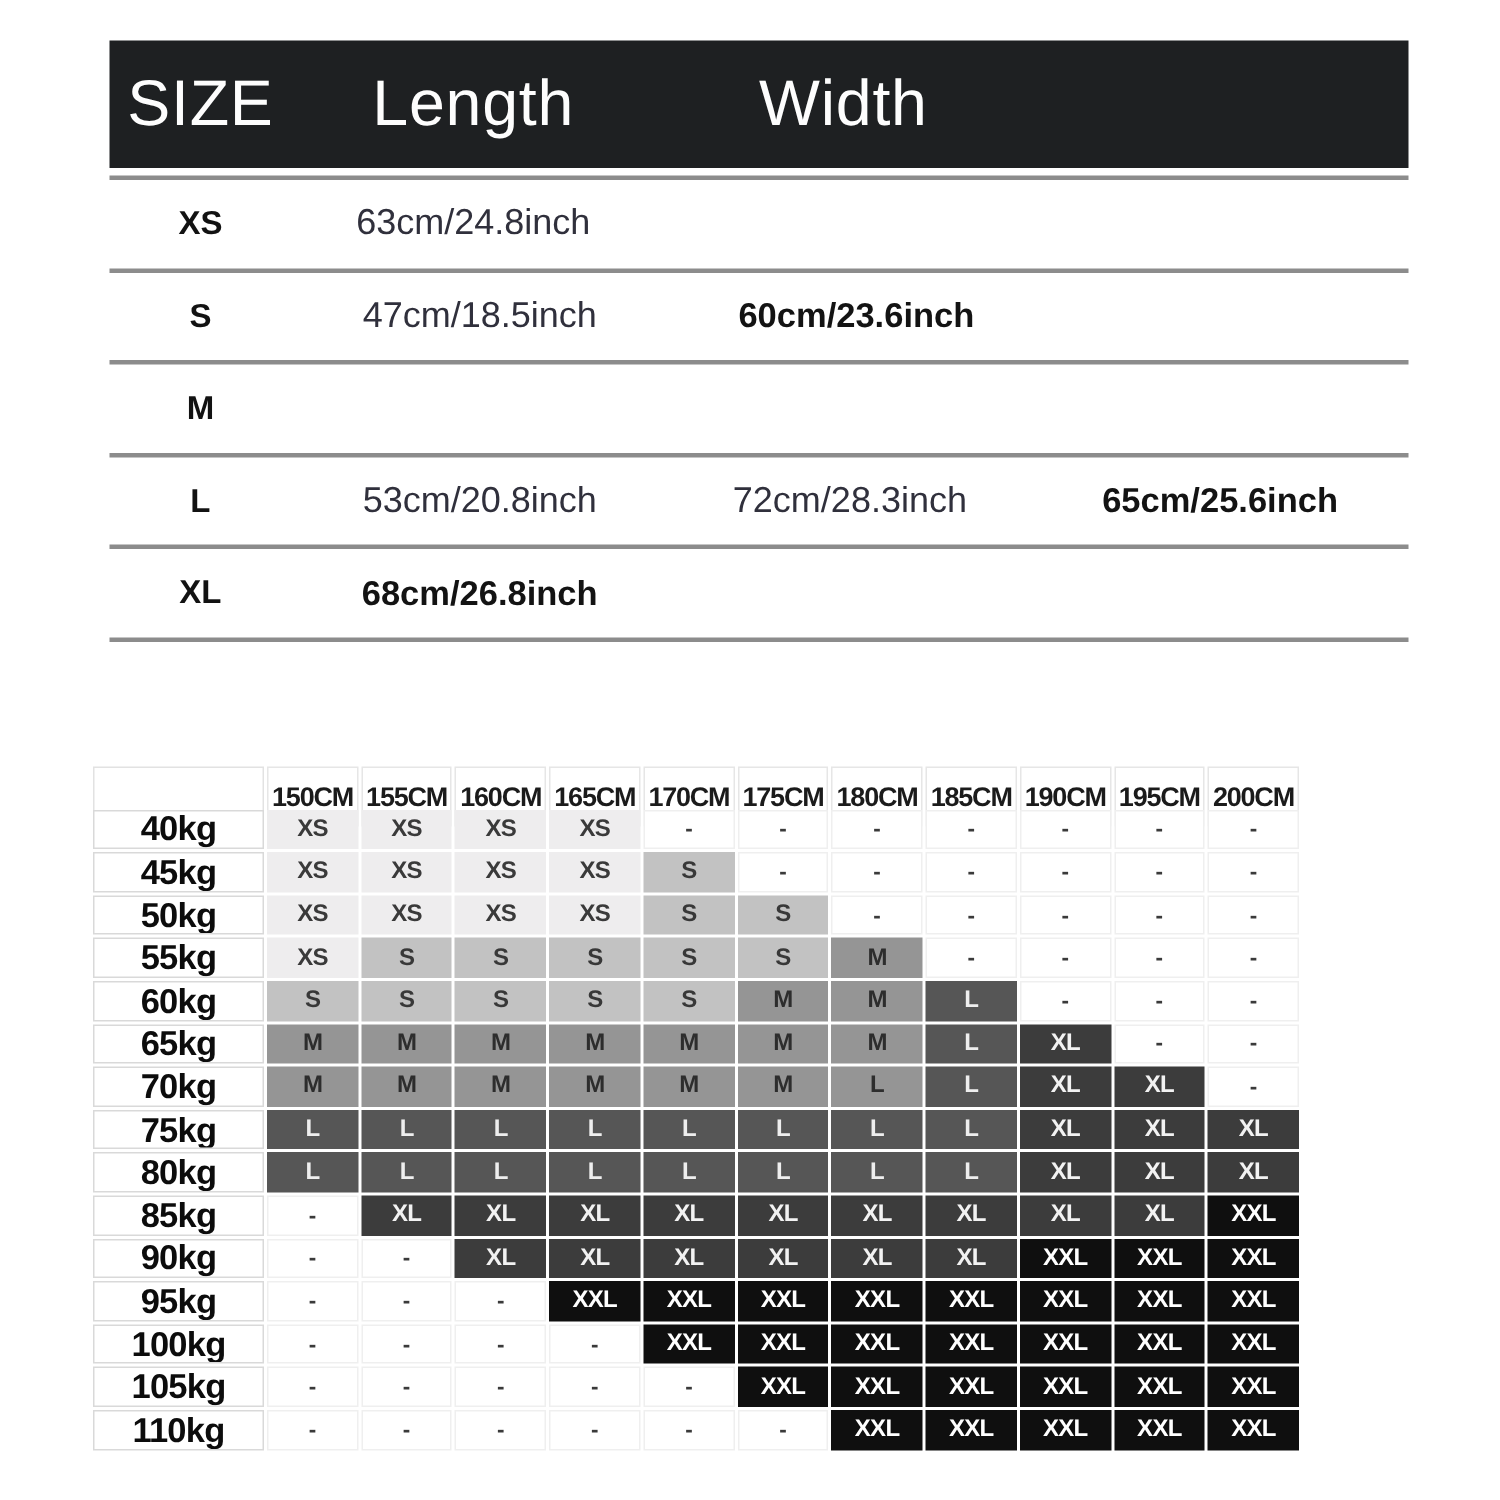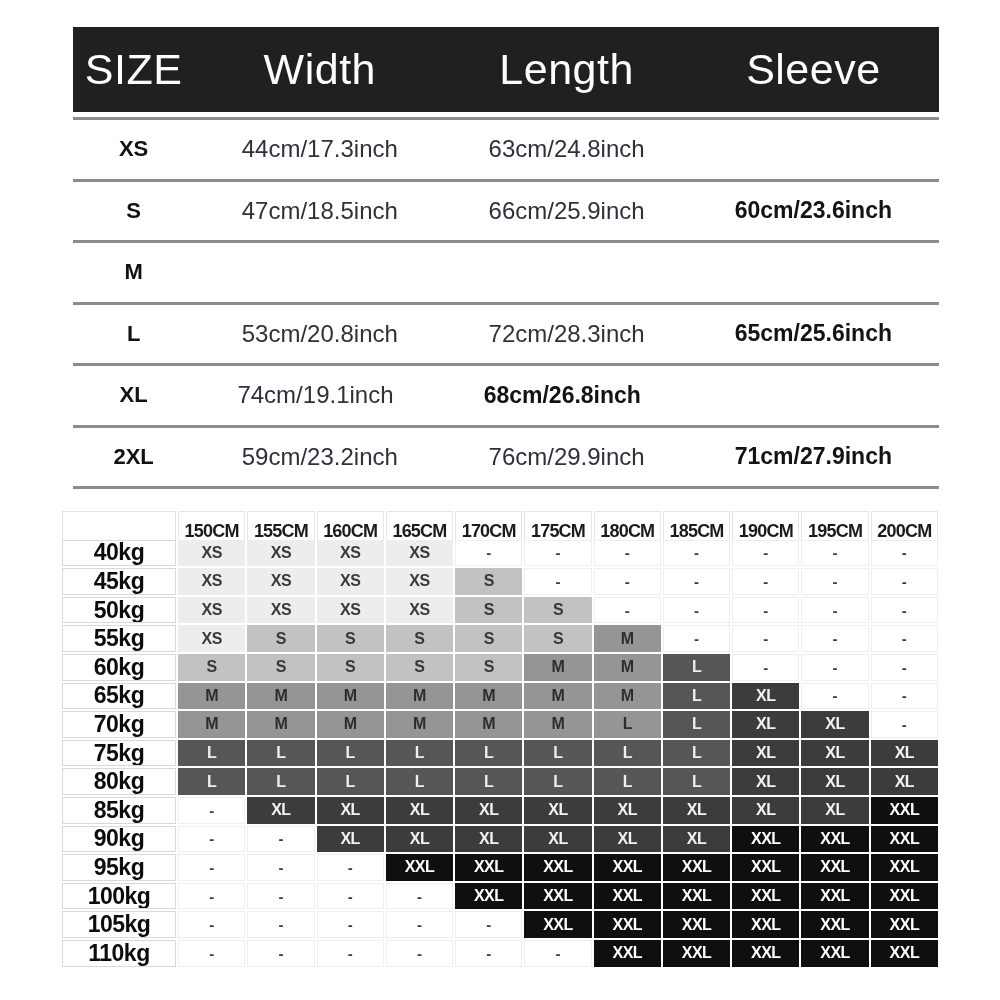--- a/index.html
+++ b/index.html
@@ -26,21 +26,21 @@
   .size-row {
     height: 61.5px; display: flex; align-items: center;
     border-bottom: 3px solid #8c8c8c;
   }
   .size-row .cell-size   { font-weight: 700; font-size: 22px; color: #121212; }
   .size-row .cell-val    { font-weight: 400; font-size: 24px; color: #30303c; }
   .size-row .cell-sleeve { font-weight: 700; font-size: 23px; color: #131313; }
 
   
   .fit-matrix {
-    position: absolute; left: 62px; top: 511px; width: 876px;
+    position: absolute; left: 62px; top: 511px; width: 804px;
     display: grid;
     grid-template-columns: 114px repeat(11, 1fr);
     grid-auto-rows: 26.6px;
     gap: 2px;
     background: #ffffff;
   }
   .fm-cell {
     display: flex; align-items: center; justify-content: center;
     overflow: hidden; white-space: nowrap;
   }
@@ -55,55 +55,45 @@
   }
   .fm-size-cell { font-weight: 700; font-size: 16px; letter-spacing: -0.5px; }
   .fm-dash-cell { border: 1px solid #efefef; font-weight: 700; font-size: 15px; }
 </style>
 </head>
 <body>
 
 <div class="size-table">
   <div class="size-table-header" style="background: rgb(30, 32, 34); color: rgb(253, 253, 253);">
     <div class="st-col c-size">SIZE</div>
+    <div class="st-col c-length">Length</div>
     <div class="st-col c-width">Width</div>
-    <div class="st-col c-length">Length</div>
-    <div class="st-col c-sleeve">Sleeve</div>
   </div>
   <div class="size-table-rows">
       <div class="size-row">
         <div class="st-col cell-size c-size">XS</div>
-        <div class="st-col cell-val c-width">44cm/17.3inch</div>
         <div class="st-col cell-val c-length">63cm/24.8inch</div>
       </div>
       <div class="size-row">
         <div class="st-col cell-size c-size">S</div>
         <div class="st-col cell-val c-width">47cm/18.5inch</div>
-        <div class="st-col cell-val c-length">66cm/25.9inch</div>
         <div class="st-col cell-sleeve c-sleeve">60cm/23.6inch</div>
       </div>
       <div class="size-row">
         <div class="st-col cell-size c-size">M</div>
       </div>
       <div class="size-row">
         <div class="st-col cell-size c-size">L</div>
         <div class="st-col cell-val c-width">53cm/20.8inch</div>
         <div class="st-col cell-val c-length">72cm/28.3inch</div>
         <div class="st-col cell-sleeve c-sleeve">65cm/25.6inch</div>
       </div>
       <div class="size-row">
         <div class="st-col cell-size c-size">XL</div>
-        <div class="st-col cell-val c-length">74cm/19.1inch</div>
         <div class="st-col cell-sleeve c-sleeve">68cm/26.8inch</div>
-      </div>
-      <div class="size-row">
-        <div class="st-col cell-size c-size">2XL</div>
-        <div class="st-col cell-val c-width">59cm/23.2inch</div>
-        <div class="st-col cell-val c-length">76cm/29.9inch</div>
-        <div class="st-col cell-sleeve c-sleeve">71cm/27.9inch</div>
       </div>
     </div>
 </div>
 
 <div class="fit-matrix">
     <div class="fm-cell fm-corner"></div>
     <div class="fm-cell fm-height-header">150CM</div>
     <div class="fm-cell fm-height-header">155CM</div>
     <div class="fm-cell fm-height-header">160CM</div>
     <div class="fm-cell fm-height-header">165CM</div>

